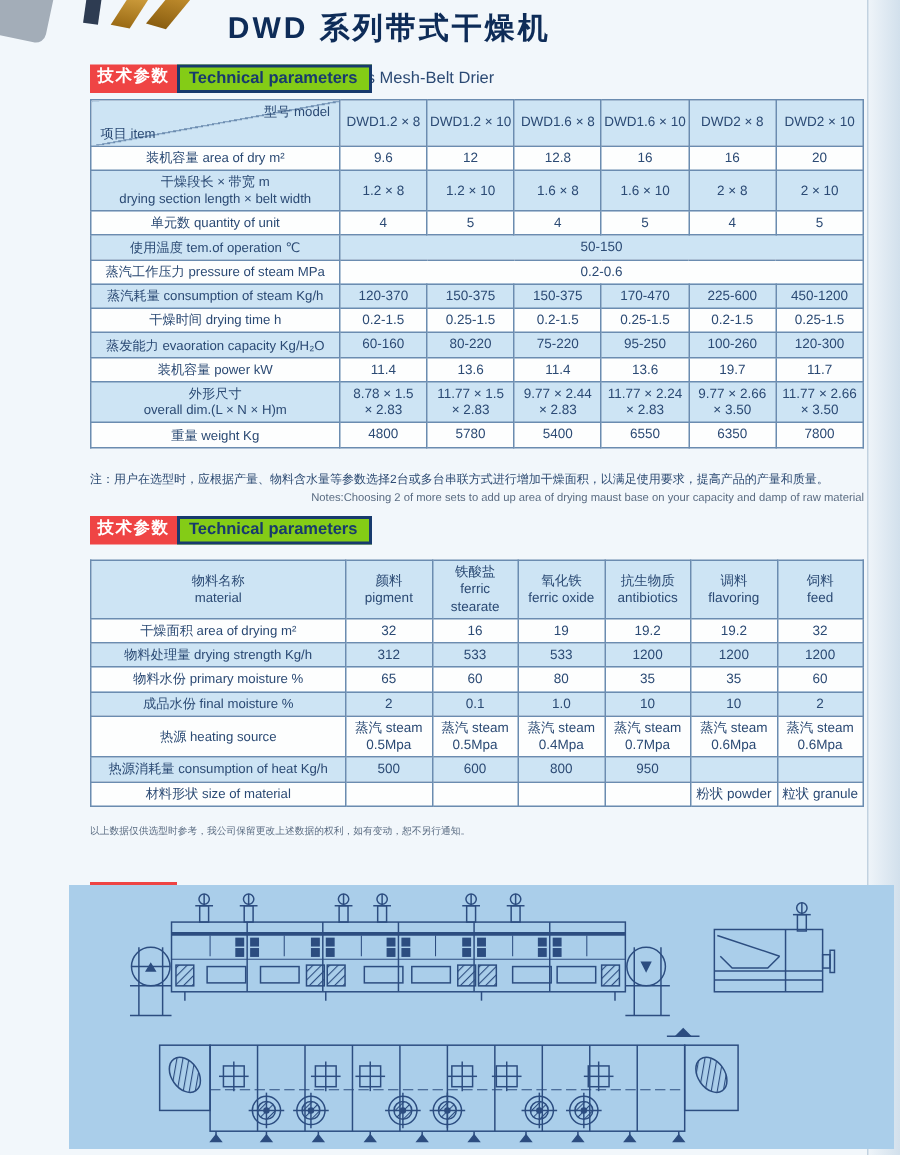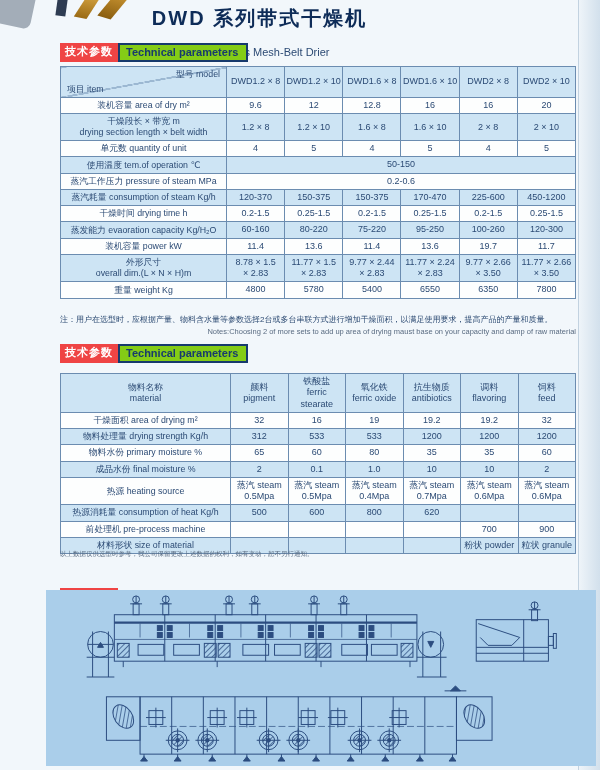--- a/index.html
+++ b/index.html
@@ -344,34 +344,23 @@
           <div>0.6Mpa</div>
         </td>
       </tr>
       <tr>
         <td class="lbl">
           <div>热源消耗量 consumption of heat Kg/h</div>
         </td>
         <td>500</td>
         <td>600</td>
         <td>800</td>
-        <td>620</td>
+        <td>950</td>
         <td></td>
         <td></td>
-      </tr>
-      <tr>
-        <td class="lbl">
-          <div>前处理机 pre-process machine</div>
-        </td>
-        <td></td>
-        <td></td>
-        <td></td>
-        <td></td>
-        <td>700</td>
-        <td>900</td>
       </tr>
       <tr>
         <td class="lbl">
           <div>材料形状 size of material</div>
         </td>
         <td></td>
         <td></td>
         <td></td>
         <td></td>
         <td>粉状 powder</td>

